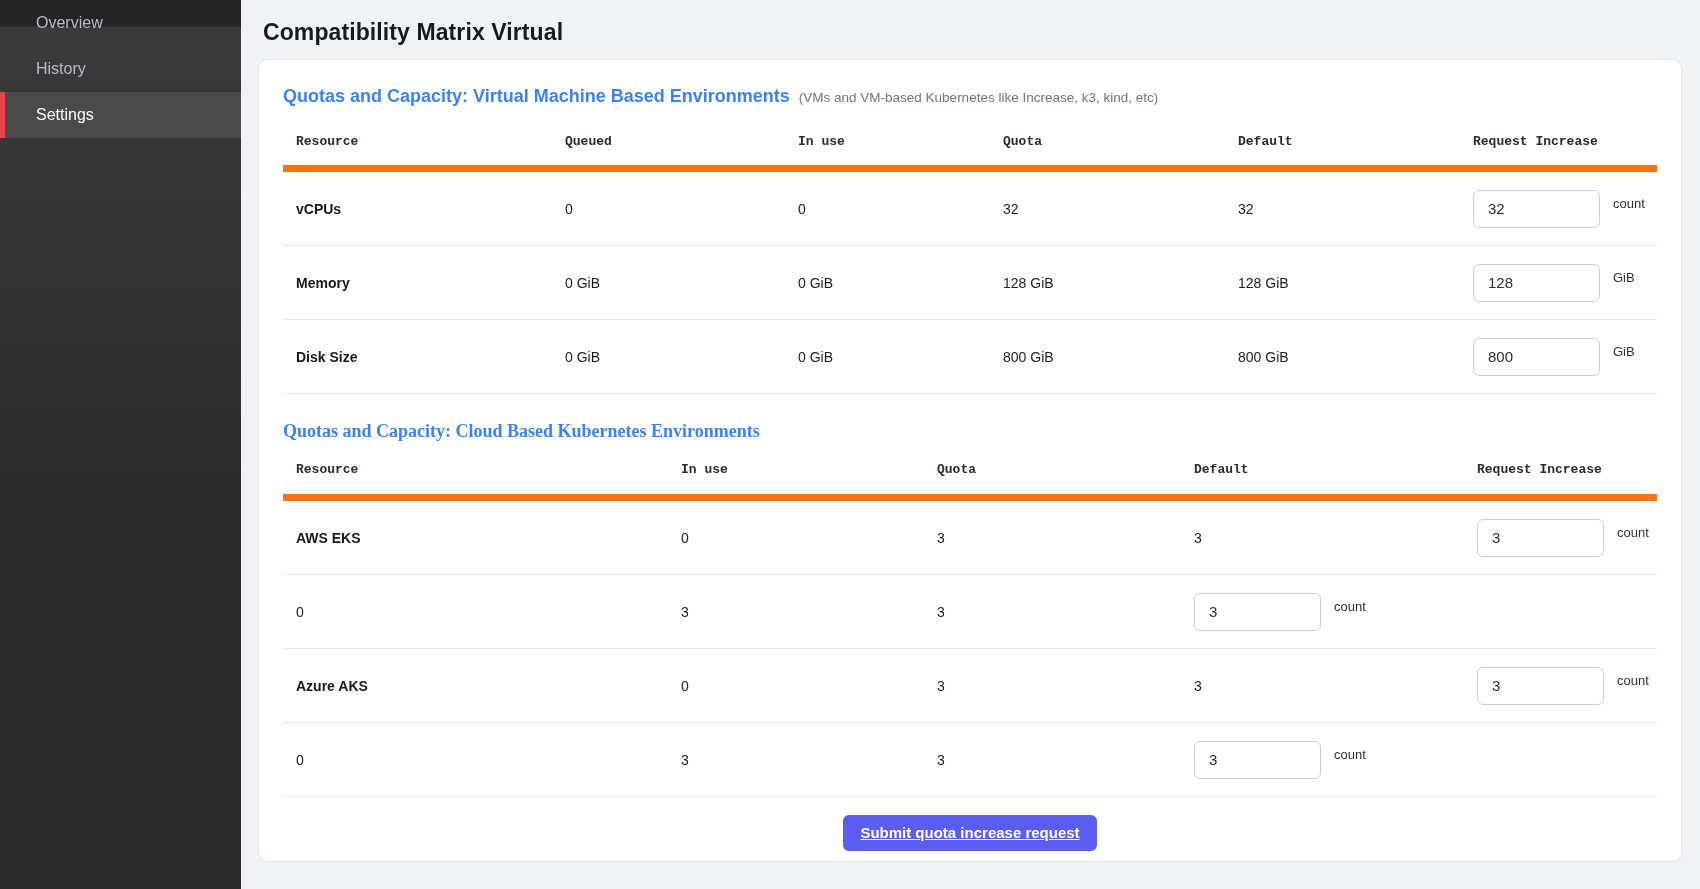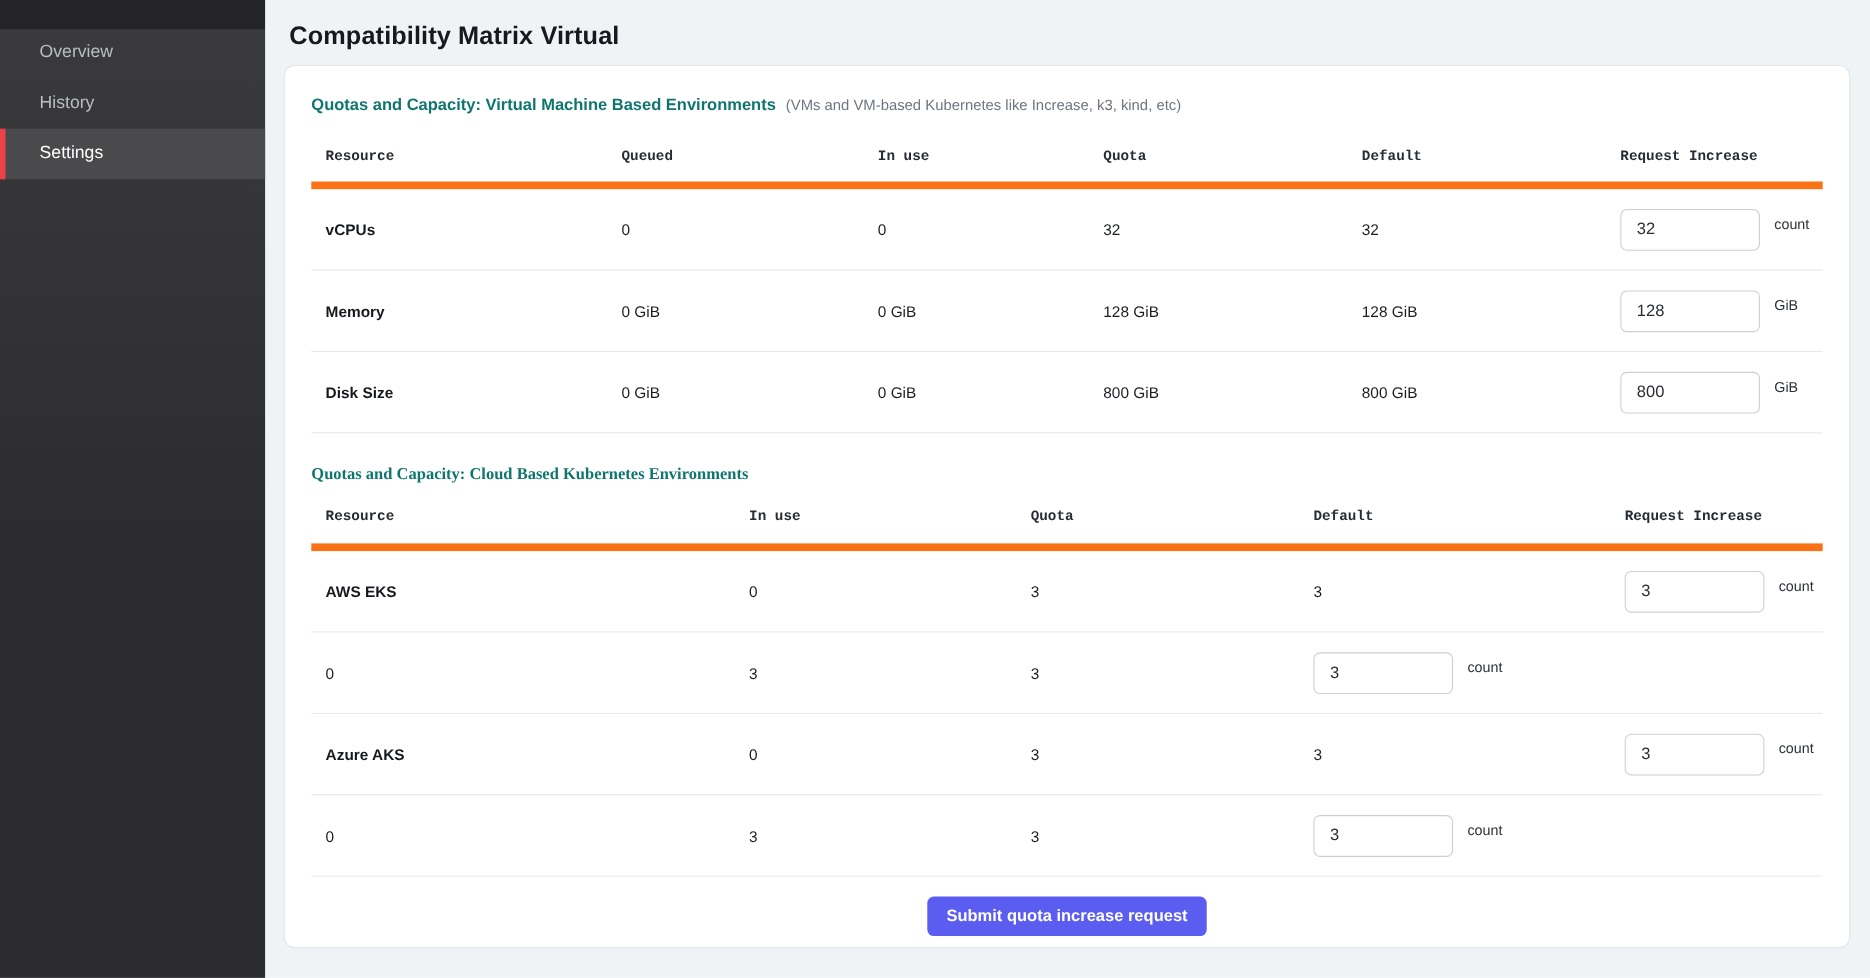--- a/index.html
+++ b/index.html
@@ -5,21 +5,20 @@
   * { margin: 0; padding: 0; box-sizing: border-box; }
   html, body { width: 1700px; height: 889px; overflow: hidden; }
   body { font-family: "Liberation Sans", "DejaVu Sans", sans-serif; }
 
   .app { display: flex; width: 1700px; height: 889px; background: #eff3f5; }
 
   
   .sidebar {
     width: 241px; height: 100%; flex: 0 0 241px;
     background: linear-gradient(180deg, #242426 0px, #242426 26px, #3a3a3c 27px, #2c2c2e 55%, #2c2c2e 100%);
-    padding-top: 25px;
   }
   .nav-item {
     height: 46px; display: flex; align-items: center;
     padding-left: 31px; font-size: 16px; color: #b9bec4;
     border-left: 5px solid transparent; cursor: pointer;
   }
   .nav-item.active {
     background: #4a4a4c; color: #ffffff;
     border-left-color: var(--accent, #ee404b);
   }
@@ -30,21 +29,21 @@
     font-size: 23px; font-weight: 700; color: #16191e;
     margin: 19px 0 13px 5px; letter-spacing: .1px;
   }
 
   .card {
     background: #ffffff; border: 1px solid #e3e7ea; border-radius: 10px;
     padding: 24px 24px 10px 24px; height: 803px;
   }
 
   .sec-head { display: flex; align-items: baseline; }
-  .sec-title { font-size: 15px; font-weight: 700; color: #0f766e; line-height: 24px; }
+  .sec-title { font-size: 18px; font-weight: 700; color: #3b82f6; line-height: 24px; }
   .sec-sub { font-size: 13.5px; color: #6e7681; margin-left: 9px; }
   .sec2 { margin-top: 24px; }
   .sec2 .sec-title { line-height: 26px; font-family: Liberation Serif, serif; }
 
   .grid { display: grid; align-items: center; padding-left: 13px; }
   .t1 { grid-template-columns: 269px 233px 205px 235px 235px 1fr; }
   .t2 { grid-template-columns: 385px 256px 257px 283px 1fr; }
 
   .thead { border-bottom: 7px solid #f97316; font-size: 13px; font-weight: 700; color: #272b33; font-family: Liberation Mono, monospace; }
   .thead.t1 { height: 54px; margin-top: 10px; }
@@ -59,21 +58,21 @@
     font-family: "Liberation Sans", sans-serif; font-size: 15px; color: #2a2e35;
     padding: 0 0 0 14px; outline: none; background: #fff;
   }
   .unit { font-size: 13px; color: #2c3138; margin-left: 13px; transform: translateY(-5px); text-align: right; }
 
   .footer { text-align: center; padding-top: 18px; }
   .submit-btn {
     display: inline-block; border: none; cursor: pointer;
     background: var(--button, #5b5cf0); color: #ffffff;
     font-family: "Liberation Sans", sans-serif; font-size: 15px; font-weight: 700;
-    height: 36px; padding: 0 17px; border-radius: 6px; line-height: 36px;
+    height: 36px; padding: 0 17px; border-radius: 6px; line-height: 36px; text-decoration: underline;
   }
 </style>
 </head>
 <body>
 
 <div class="app">
 
   <nav class="sidebar">
     <div class="nav-item">
       <span>Overview</span>

